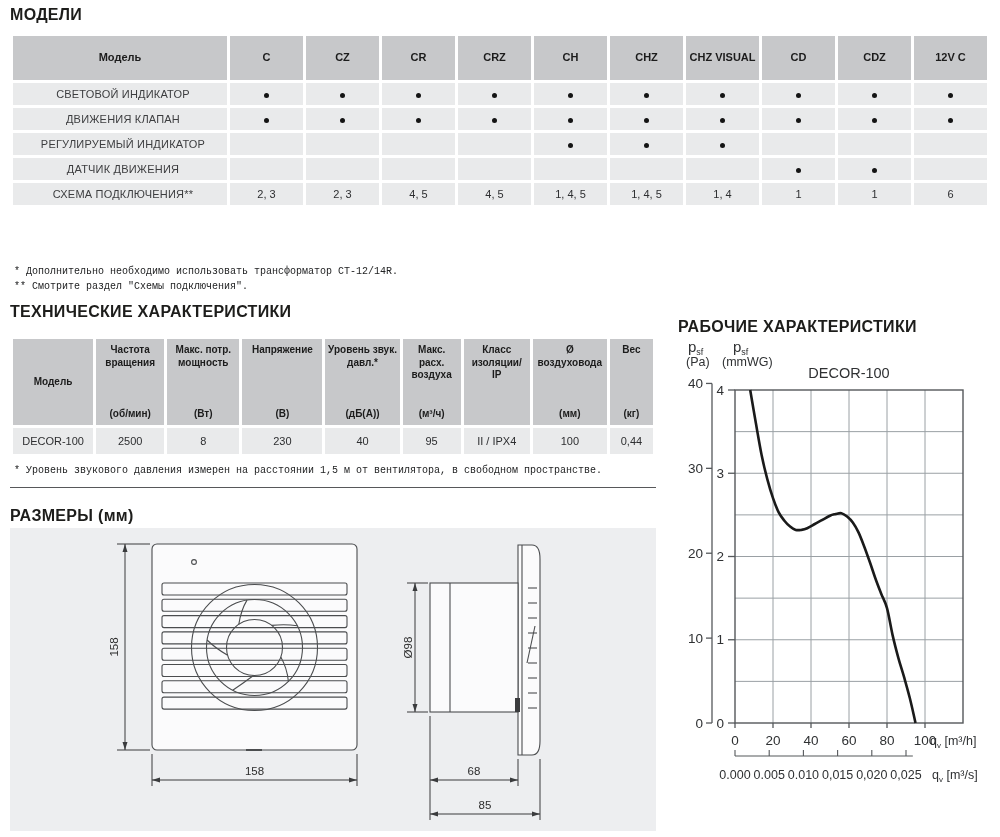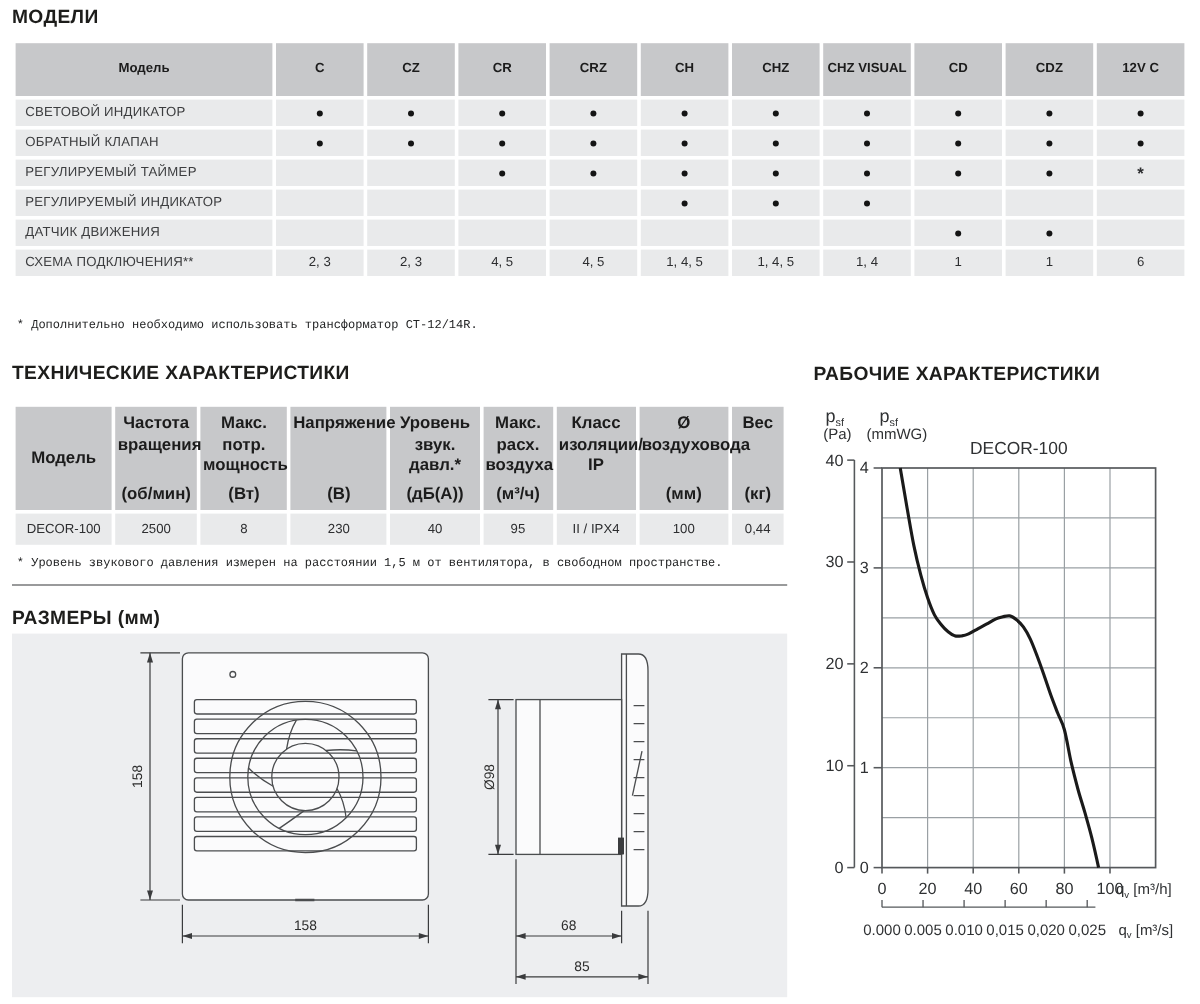--- a/index.html
+++ b/index.html
@@ -9,28 +9,28 @@
   .sec-title { position:absolute; font-size:16px; font-weight:bold; color:#1d1d1b; letter-spacing:.3px; white-space:nowrap;text-align:center; }
 
   
   table.grid { border-collapse:separate; border-spacing:3px; table-layout:fixed; }
   table.grid th { background:#c7c8ca; font-weight:bold; font-size:11px; color:#1c1c1c; text-align:center; vertical-align:middle; line-height:1.25; padding:2px; }
   table.grid td { background:#e9eaeb; font-size:11px; color:#2d2e30; text-align:center; vertical-align:middle; padding:1px 2px; }
 
   #models-table { position:absolute; left:10px; top:33px; width:980px; }
   #models-table th { height:44px; }
   #models-table td { height:22px; }
-  #models-table td.rlabel { text-align:left; padding-left:8px; color:#3c3d3f; letter-spacing:.2px; }
+  #models-table td.rlabel { text-align:center; padding-left:8px; color:#3c3d3f; letter-spacing:.2px; }
   #models-table td.star { font-size:14px; font-weight:bold; }
   .dot { display:inline-block; width:5px; height:5px; border-radius:50%; background:#141414; vertical-align:middle; }
 
   .footnotes { position:absolute; left:14px; font-size:10px; color:#222324; line-height:1.5;font-family:Liberation Mono, monospace; }
 
   #tech-table { position:absolute; left:10px; top:336px; width:646px; }
-  #tech-table th { vertical-align:top; height:86px; padding:5px 2px; font-size:14px; }
+  #tech-table th { vertical-align:top; height:86px; padding:5px 2px; font-size:10px; }
   #tech-table th .hcell { display:flex; flex-direction:column; justify-content:space-between; height:76px; }
   #tech-table th .hcell.center { justify-content:center; }
   #tech-table td { height:26px; }
 
   .divider { position:absolute; left:10px; top:487px; width:646px; border-top:1px solid #57585a; }
 
   .drawing-box { position:absolute; left:10px; top:528px; width:646px; height:303px; background:#edeef0; }
   svg text { font-family:"Liberation Sans", sans-serif; }
 
   #perf-chart { position:absolute; left:680px; top:330px; }
@@ -79,44 +79,31 @@
           <td><span class="dot"></span></td>
           <td><span class="dot"></span></td>
           <td><span class="dot"></span></td>
           <td><span class="dot"></span></td>
           <td><span class="dot"></span></td>
           <td><span class="dot"></span></td>
           <td><span class="dot"></span></td>
           <td><span class="dot"></span></td>
         </tr>
         <tr>
-          <td class="rlabel">ОБРАТНЫЙ КЛАПАН</td>
-          <td><span class="dot"></span></td>
-          <td><span class="dot"></span></td>
-          <td><span class="dot"></span></td>
-          <td><span class="dot"></span></td>
-          <td><span class="dot"></span></td>
-          <td><span class="dot"></span></td>
-          <td><span class="dot"></span></td>
-          <td><span class="dot"></span></td>
-          <td><span class="dot"></span></td>
-          <td><span class="dot"></span></td>
-        </tr>
-        <tr>
-          <td class="rlabel">РЕГУЛИРУЕМЫЙ ТАЙМЕР</td>
-          <td></td>
-          <td></td>
-          <td><span class="dot"></span></td>
-          <td><span class="dot"></span></td>
-          <td><span class="dot"></span></td>
-          <td><span class="dot"></span></td>
-          <td><span class="dot"></span></td>
-          <td><span class="dot"></span></td>
-          <td><span class="dot"></span></td>
-          <td class="star">*</td>
+          <td class="rlabel">ДВИЖЕНИЯ КЛАПАН</td>
+          <td><span class="dot"></span></td>
+          <td><span class="dot"></span></td>
+          <td><span class="dot"></span></td>
+          <td><span class="dot"></span></td>
+          <td><span class="dot"></span></td>
+          <td><span class="dot"></span></td>
+          <td><span class="dot"></span></td>
+          <td><span class="dot"></span></td>
+          <td><span class="dot"></span></td>
+          <td><span class="dot"></span></td>
         </tr>
         <tr>
           <td class="rlabel">РЕГУЛИРУЕМЫЙ ИНДИКАТОР</td>
           <td></td>
           <td></td>
           <td></td>
           <td></td>
           <td><span class="dot"></span></td>
           <td><span class="dot"></span></td>
           <td><span class="dot"></span></td>
@@ -148,20 +135,21 @@
           <td>1, 4</td>
           <td>1</td>
           <td>1</td>
           <td>6</td>
         </tr>
       </tbody>
   </table>
 
   <div class="footnotes" style="top:264px;">
     <div>* Дополнительно необходимо использовать трансформатор СТ-12/14R.</div>
+    <div>** Смотрите раздел ″Схемы подключения″.</div>
   </div>
 
   <div class="sec-title" style="left:10px; top:303px;">ТЕХНИЧЕСКИЕ ХАРАКТЕРИСТИКИ</div>
 
   <table class="grid" id="tech-table">
     <colgroup>
       <col style="width:80px;">
         <col style="width:68px;">
         <col style="width:72px;">
         <col style="width:80px;">
@@ -331,21 +319,21 @@
       <g font-size="11.5" fill="#2d2d2d" text-anchor="middle">
         <text x="104" y="123" transform="rotate(-90 104 119)">158</text>
         <text x="244.5" y="247">158</text>
         <text x="398" y="123" transform="rotate(-90 398 119.5)">Ø98</text>
         <text x="464" y="247">68</text>
         <text x="475" y="281">85</text>
       </g>
     </svg>
   </div>
 
-  <div class="sec-title" style="left:678px; top:304px;">РАБОЧИЕ ХАРАКТЕРИСТИКИ</div>
+  <div class="sec-title" style="left:678px; top:318px;">РАБОЧИЕ ХАРАКТЕРИСТИКИ</div>
 
   <svg id="perf-chart" width="320" height="470" viewBox="0 0 320 470">
       <g stroke="#9aa0a4" stroke-width="1">
         <line x1="55" y1="351.375" x2="283" y2="351.375"></line>
         <line x1="55" y1="309.75" x2="283" y2="309.75"></line>
         <line x1="55" y1="268.125" x2="283" y2="268.125"></line>
         <line x1="55" y1="226.5" x2="283" y2="226.5"></line>
         <line x1="55" y1="184.875" x2="283" y2="184.875"></line>
         <line x1="55" y1="143.25" x2="283" y2="143.25"></line>
         <line x1="55" y1="101.625" x2="283" y2="101.625"></line>

